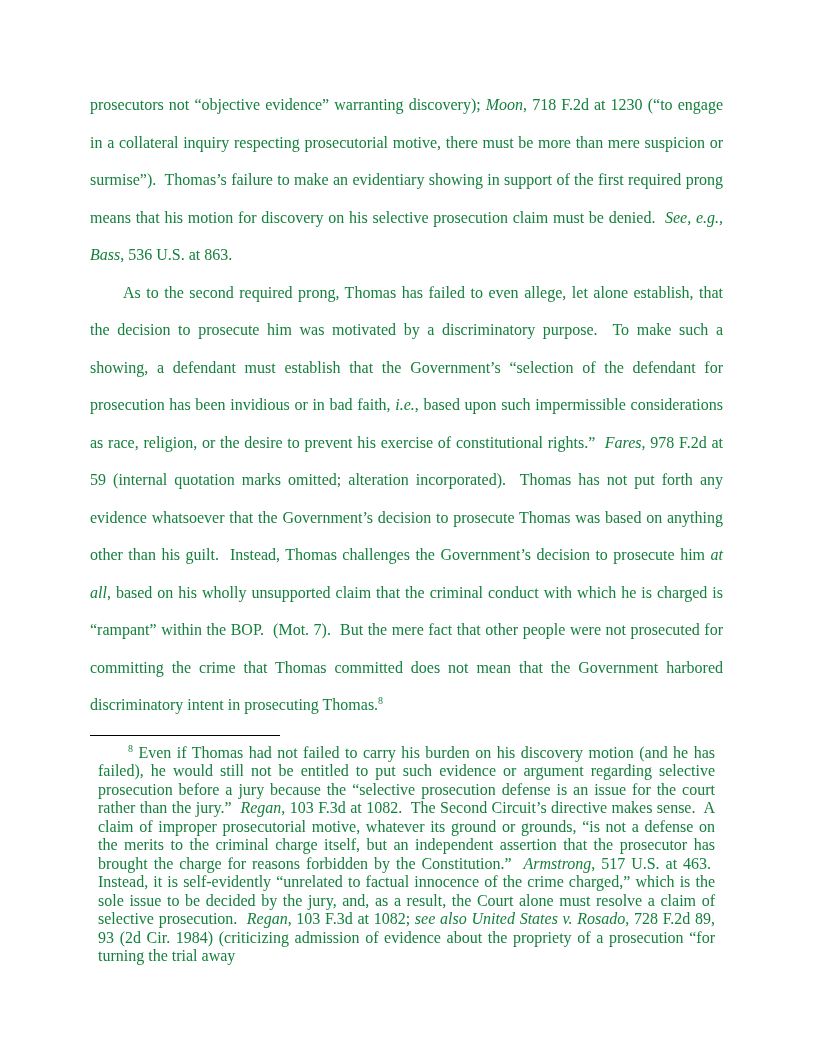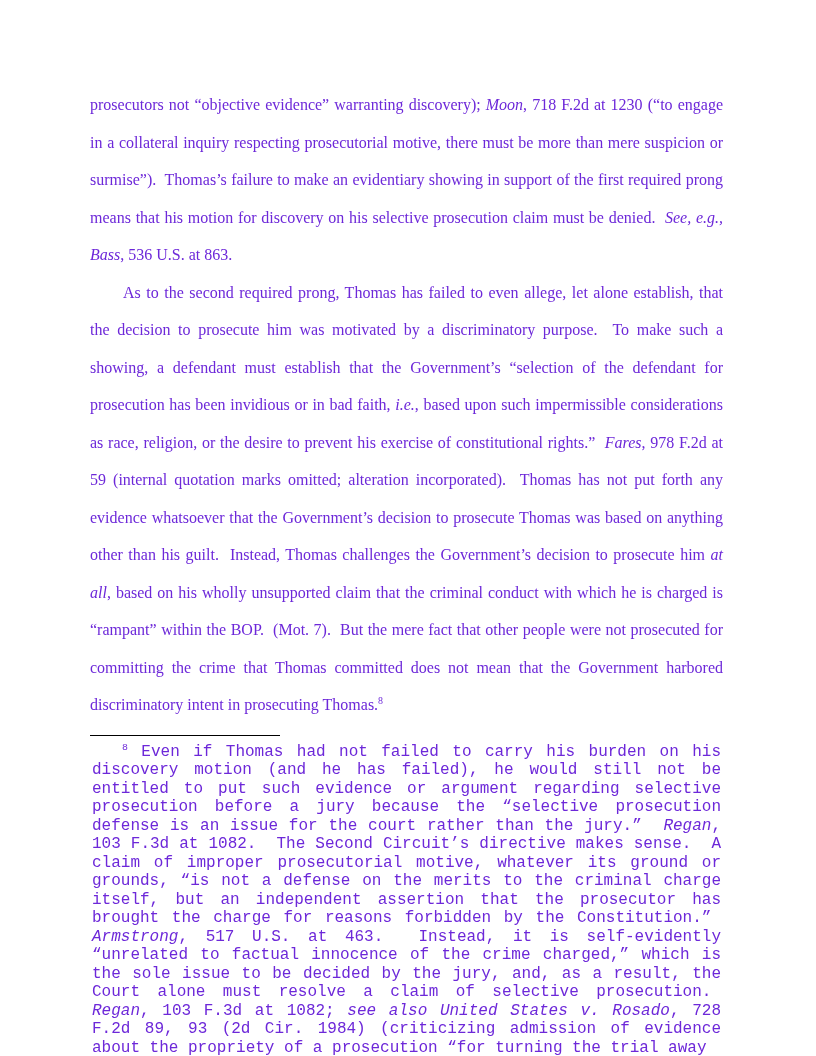--- a/index.html
+++ b/index.html
@@ -5,21 +5,21 @@
   html, body {
     margin: 0;
     padding: 0;
     background: #ffffff;
   }
   .page {
     position: relative;
     width: 816px;
     height: 1056px;
     background: #ffffff;
-    color: #6d28d9;
+    color: #15803d;
     font-family: "Liberation Serif", "DejaVu Serif", serif;
     overflow: hidden;
   }
   .content {
     position: absolute;
     left: 90px;
     top: 86px;
     width: 633px;
   }
   .body-para {
@@ -31,26 +31,25 @@
   .body-para.indent {
     text-indent: 33px;
   }
   .footnote-sep {
     border: none;
     border-top: 1.5px solid #000000;
     width: 190px;
     margin: 11px 0 7px 0;
   }
   .footnote-para {
-    margin: 2px;
+    margin: 8px;
     font-size: 16px;
     line-height: 18.5px;
     text-align: justify;
     text-indent: 30px;
-    font-family: Liberation Mono, monospace;
   }
   .it {
     font-style: italic;
   }
   .sup {
     vertical-align: super;
     font-size: 0.62em;
     line-height: 0;
   }
   .page-number {

